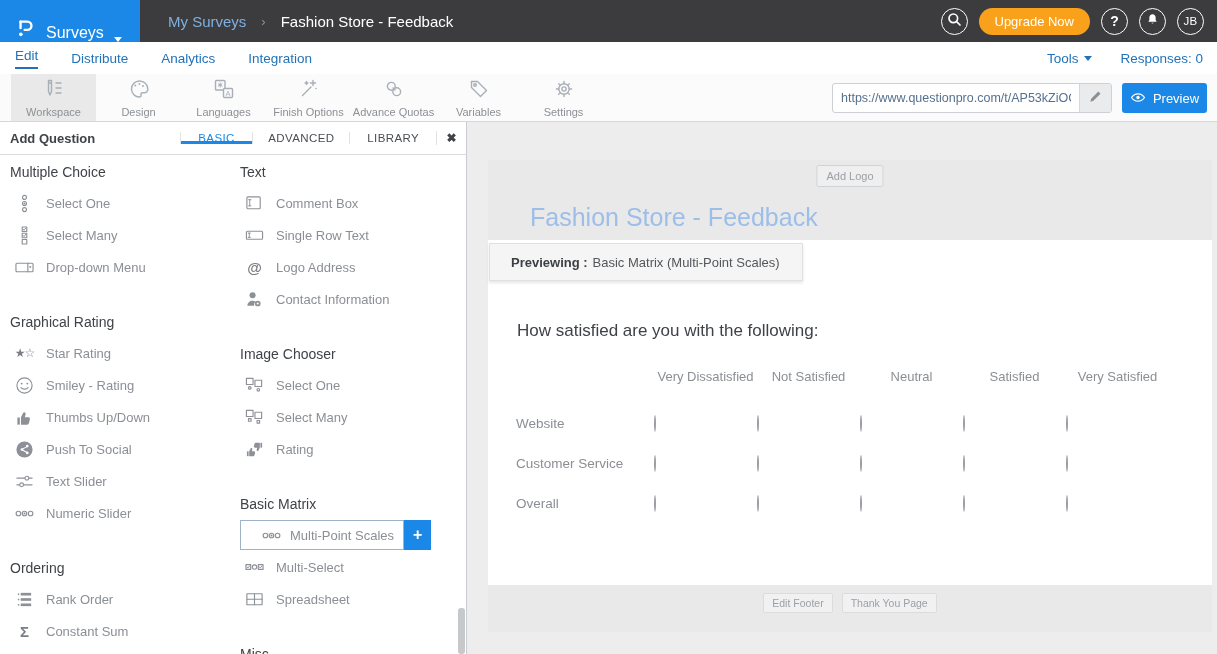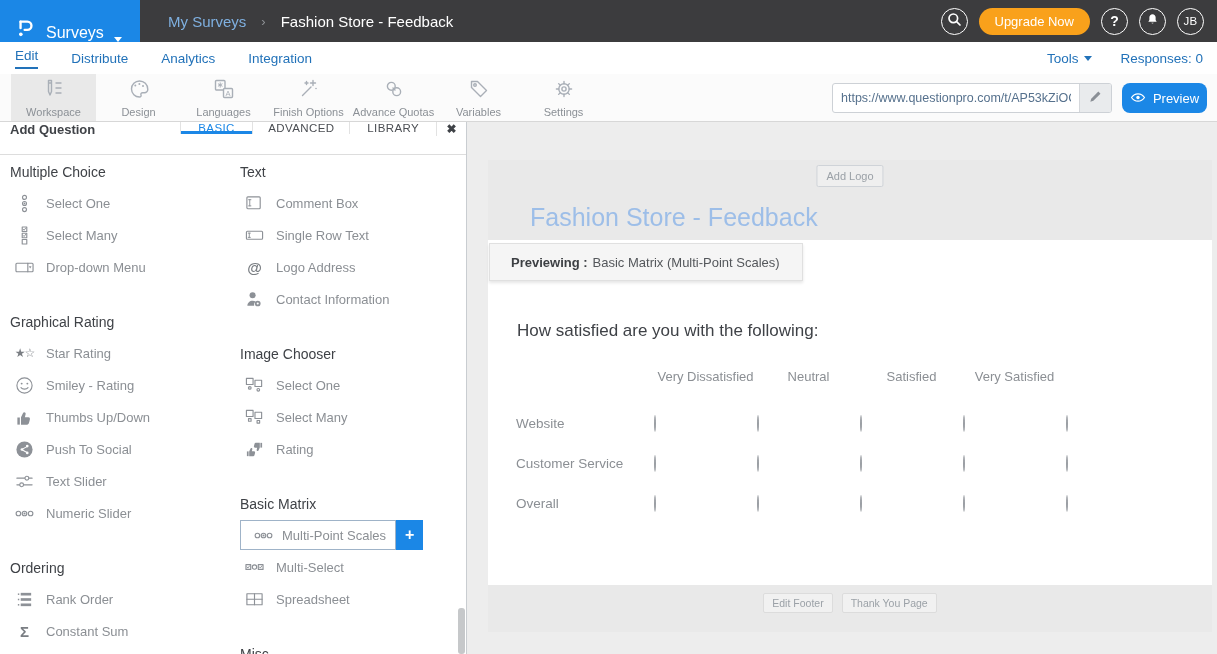--- a/index.html
+++ b/index.html
@@ -32,45 +32,45 @@
   .tools-link .caret{border-top-color:#2272B9}
 
   
   .ribbon{height:48px;background:#FBFBFB;border-bottom:1px solid #D7D7D7;display:flex;align-items:stretch;padding-left:11px;position:relative}
   .tool{width:85px;display:flex;flex-direction:column;align-items:center;justify-content:center;gap:3px;color:#8B9096;font-size:11px;cursor:pointer}
   .tool.active{background:#E9E9E9}
   .tool svg{width:24px;height:24px;stroke:#A9AFB7;stroke-width:1.4}
   .url-group{position:absolute;left:832px;top:9px;width:280px;height:30px;display:flex;border:1px solid #CDD1D6;border-radius:3px;background:#fff;overflow:hidden}
   .url-input{flex:1;border:0;outline:0;padding:0 8px;font-size:12.5px;color:#56718D;background:transparent;min-width:0;font-family:"Liberation Sans",sans-serif}
   .url-edit{width:32px;background:#E9EBED;border-left:1px solid #D4D7DB;display:flex;align-items:center;justify-content:center;cursor:pointer}
-  .preview-btn{position:absolute;left:1122px;top:9px;width:85px;height:30px;background:#1B87E6;color:#fff;border-radius:8px;display:flex;align-items:center;justify-content:center;gap:7px;font-size:13px;cursor:pointer}
+  .preview-btn{position:absolute;left:1122px;top:9px;width:85px;height:30px;background:#1B87E6;color:#fff;border-radius:3px;display:flex;align-items:center;justify-content:center;gap:7px;font-size:13px;cursor:pointer}
 
   
   .workarea{display:flex;height:532px}
   .qpanel{width:467px;background:#fff;border-right:1px solid #C9CDD1;display:flex;flex-direction:column;position:relative}
-  .qpanel-header{height:33px;display:flex;align-items:flex-start;border-bottom:1px solid #DDD;flex:0 0 auto}
+  .qpanel-header{height:33px;display:flex;align-items:center;border-bottom:1px solid #DDD;flex:0 0 auto}
   .qp-title{width:180px;display:flex;align-items:center;padding-left:10px;font-weight:bold;font-size:13px;color:#3F4247}
   .qp-tab{display:flex;align-items:center;justify-content:center;font-size:11.5px;color:#4A4D52;border-left:1px solid #E2E2E2;letter-spacing:.4px;cursor:pointer}
   .qp-tab.basic{width:73px}.qp-tab.advanced{width:97px}.qp-tab.library{width:87px}
   .qp-tab.active{color:#1B87E6;box-shadow:inset 0 -3px 0 #1B87E6}
   .qp-close{width:30px;display:flex;align-items:center;justify-content:center;border-left:1px solid #E2E2E2;color:#3F4247;font-size:12px;font-weight:bold;cursor:pointer}
   .qpanel-body{position:relative;flex:1;overflow:hidden}
   .qcol{position:absolute;top:0}
   .qcol1{left:10px;width:224px}
   .qcol2{left:240px;width:218px}
   .sec{}
   .sec-title{height:30px;display:flex;align-items:center;font-size:14px;color:#3F4247;margin-top:24px}
   .sec:first-child .sec-title{margin-top:2px}
   .qitem{height:32px;display:flex;align-items:center;gap:11px;color:#8B8F94;font-size:13px;cursor:pointer;padding-left:4px}
   .qicon{width:21px;height:20px;flex:0 0 21px;display:flex;align-items:center;justify-content:center;color:#8D9197}
   .qicon svg{width:19px;height:19px;stroke:#8D9197;stroke-width:1.2}
   .glyph{font-size:15px;font-weight:bold;color:#7A7E83}
   .stars{font-size:12px;letter-spacing:-1px;color:#7A7E83}
   .boxed-item{height:30px;display:flex;align-items:stretch;margin:1px 0;cursor:pointer}
-  .box{border:1px solid #9FB3C8;background:#fff;display:flex;align-items:center;gap:8px;padding:0 9px 0 12px;font-size:13px;color:#8B8F94}
+  .box{border:1px solid #9FB3C8;background:#fff;display:flex;align-items:center;gap:8px;padding:0 9px 0 20px;font-size:13px;color:#8B8F94}
   .box-add{width:27px;background:#1B87E6;color:#fff;display:flex;align-items:center;justify-content:center;font-size:16px;font-weight:bold;cursor:pointer}
   .qscroll-track{position:absolute;right:1px;top:0;bottom:0;width:8px}
   .qscroll-thumb{position:absolute;right:0;bottom:0;width:7px;height:46px;background:#C6C8CA;border-radius:3px;cursor:pointer}
 
   
   .canvas{flex:1;background:#EDEDED;position:relative}
   .card{position:absolute;left:21px;top:38px;width:724px;height:472px}
   .card-top{height:80px;background:#E9E9E9;position:relative}
   .addlogo{position:absolute;left:50%;transform:translateX(-50%);top:5px;height:22px;padding:0 9px;border:1px solid #CFD3D8;color:#9BA1A7;font-size:11px;display:flex;align-items:center;background:#EFEFEF;border-radius:2px;cursor:pointer}
   .survey-title{position:absolute;left:42px;bottom:8px;font-size:25px;font-weight:300;color:#9DBEE8}
@@ -540,20 +540,21 @@
             <span class="pv-label">Previewing :</span>
             <span>Basic Matrix (Multi-Point Scales)</span>
           </div>
 
           <div class="question">How satisfied are you with the following:</div>
 
           <div class="matrix">
             <div class="mx-row mx-head">
               <div class="mx-cell"></div>
               <div class="mx-cell">Very Dissatisfied</div>
+              <div class="mx-cell">Not Satisfied</div>
               <div class="mx-cell">Neutral</div>
               <div class="mx-cell">Satisfied</div>
               <div class="mx-cell">Very Satisfied</div>
             </div>
             <div class="mx-body">
               <div class="mx-row">
                 <div class="mx-label">Website</div>
                 <div><span class="radio"></span></div>
                 <div><span class="radio"></span></div>
                 <div><span class="radio"></span></div>

